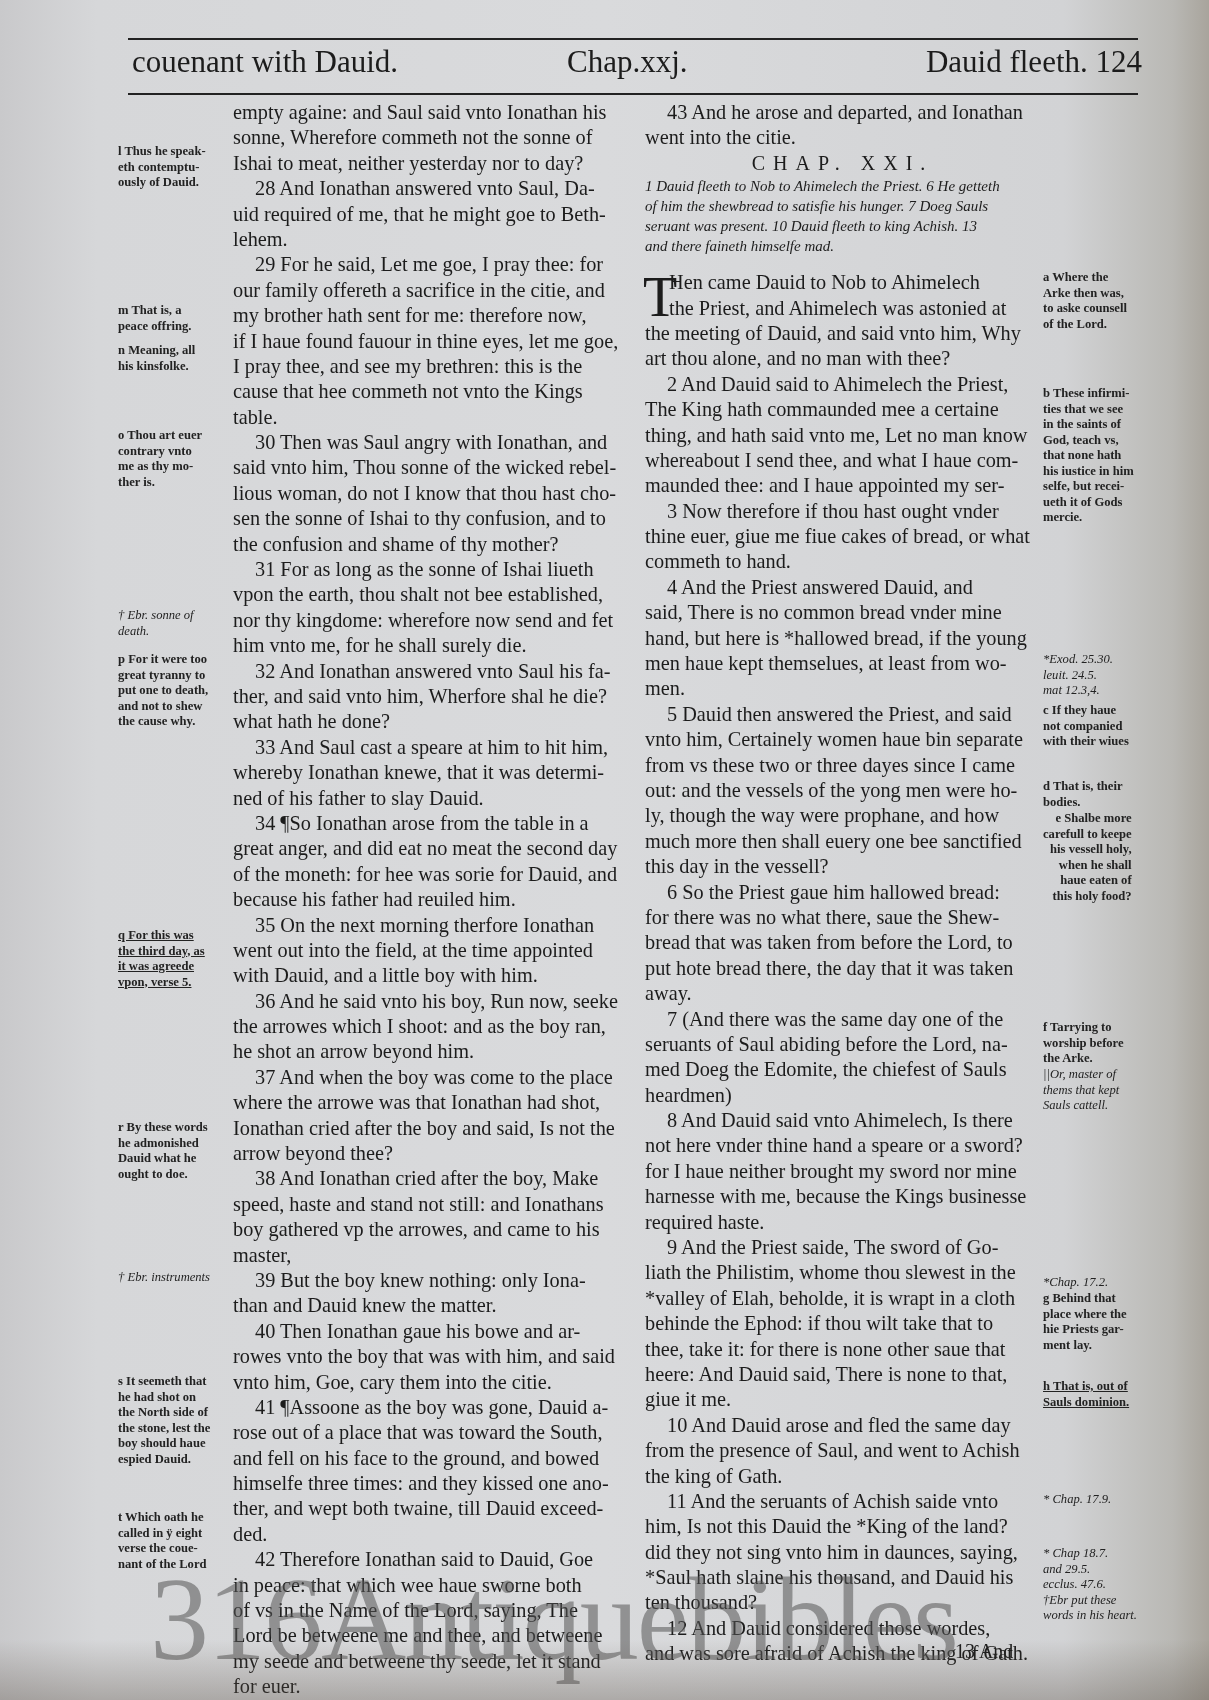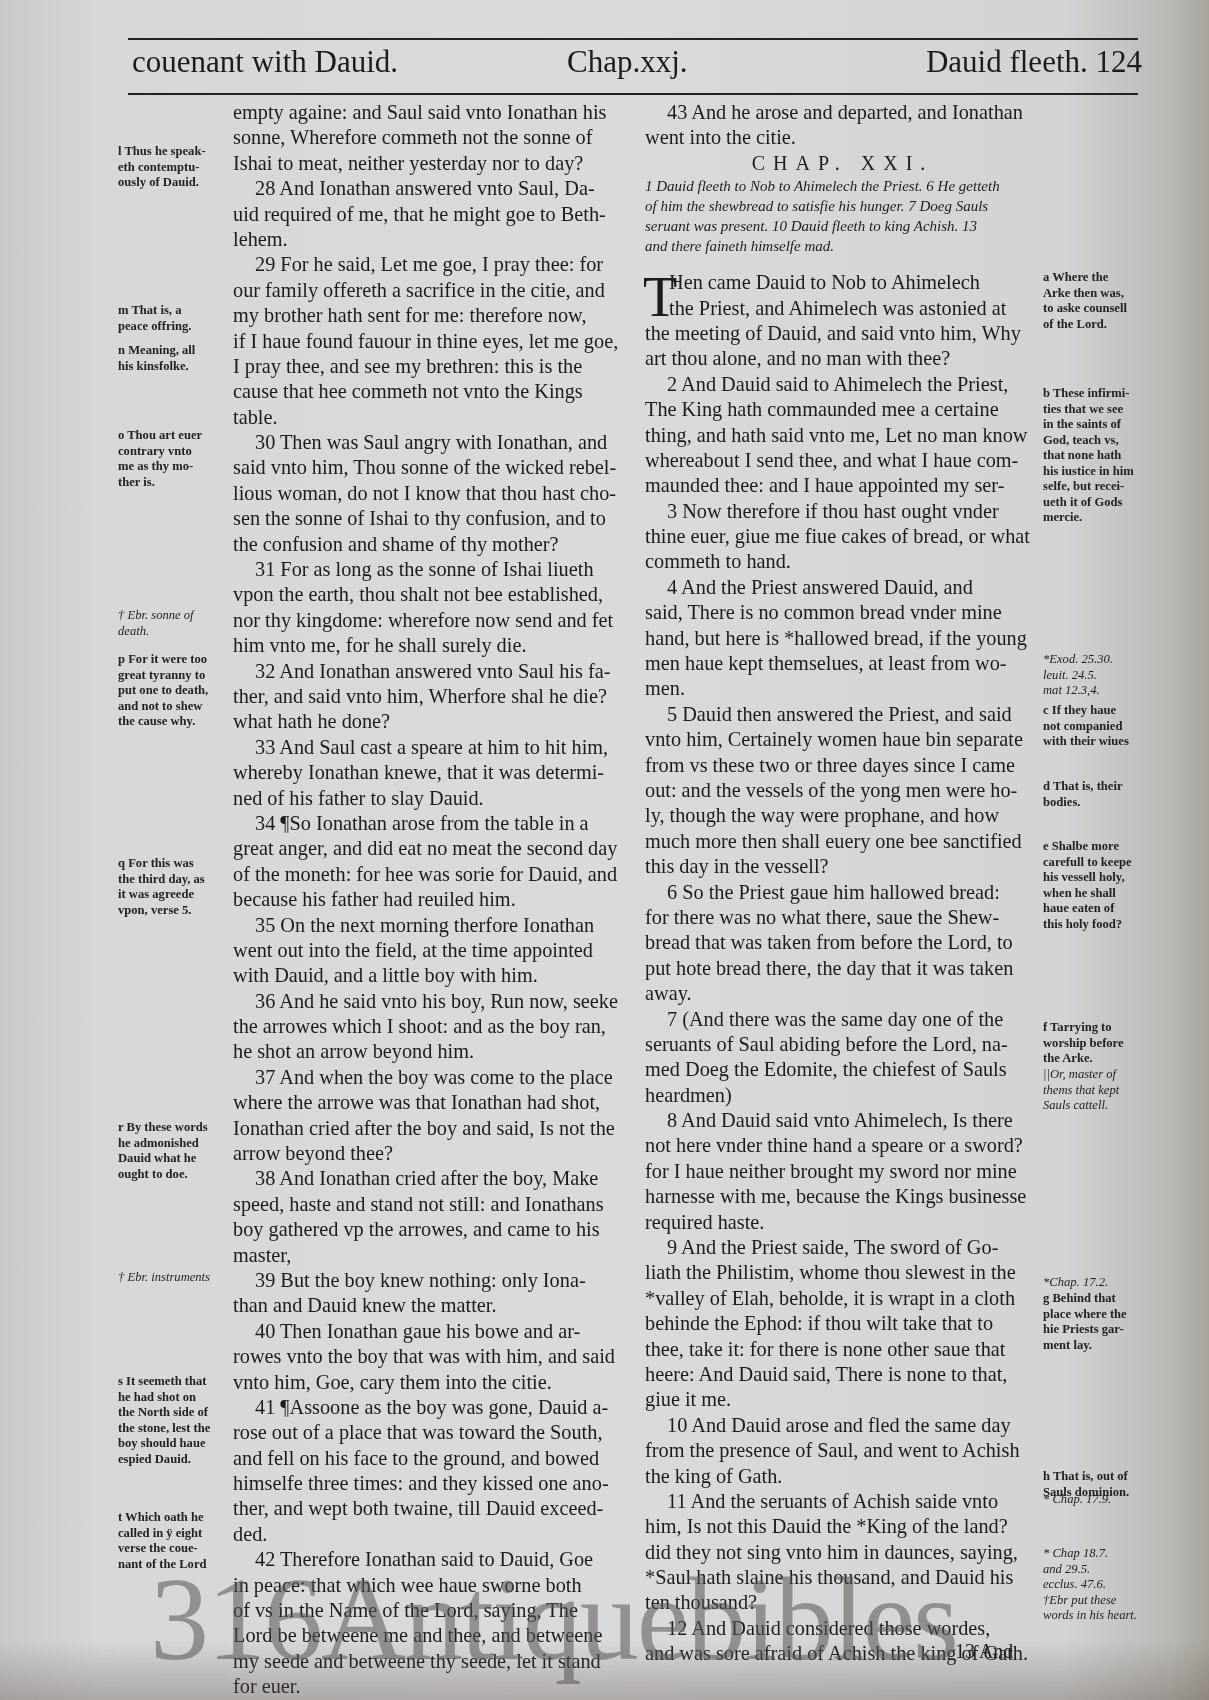--- a/index.html
+++ b/index.html
@@ -90,21 +90,21 @@
         <div>† Ebr. sonne of</div>
         <div>death.</div>
       </div>
       <div class="note" style="top: 652px;">
         <div>p For it were too</div>
         <div>great tyranny to</div>
         <div>put one to death,</div>
         <div>and not to shew</div>
         <div>the cause why.</div>
       </div>
-      <div class="note" style="top: 856px;">
+      <div class="note" style="top: 928px; text-decoration: underline;">
         <div>q For this was</div>
         <div>the third day, as</div>
         <div>it was agreede</div>
         <div>vpon, verse 5.</div>
       </div>
       <div class="note" style="top: 1120px;">
         <div>r By these words</div>
         <div>he admonished</div>
         <div>Dauid what he</div>
         <div>ought to doe.</div>
@@ -293,21 +293,21 @@
       </div>
       <div class="note" style="top: 703px;">
         <div>c If they haue</div>
         <div>not companied</div>
         <div>with their wiues</div>
       </div>
       <div class="note" style="top: 779px;">
         <div>d That is, their</div>
         <div>bodies.</div>
       </div>
-      <div class="note" style="top: 839px;">
+      <div class="note" style="top: 811px; text-align: right;">
         <div>e Shalbe more</div>
         <div>carefull to keepe</div>
         <div>his vessell holy,</div>
         <div>when he shall</div>
         <div>haue eaten of</div>
         <div>this holy food?</div>
       </div>
       <div class="note" style="top: 1020px;">
         <div>f Tarrying to</div>
         <div>worship before</div>
@@ -320,21 +320,21 @@
       </div>
       <div class="note italic" style="top: 1275px;">
         <div>*Chap. 17.2.</div>
       </div>
       <div class="note" style="top: 1291px;">
         <div>g Behind that</div>
         <div>place where the</div>
         <div>hie Priests gar-</div>
         <div>ment lay.</div>
       </div>
-      <div class="note" style="top: 1469px;">
+      <div class="note" style="top: 1379px; text-decoration: underline;">
         <div>h That is, out of</div>
         <div>Sauls dominion.</div>
       </div>
       <div class="note italic" style="top: 1492px;">
         <div>* Chap. 17.9.</div>
       </div>
       <div class="note italic" style="top: 1546px;">
         <div>* Chap 18.7.</div>
         <div>and 29.5.</div>
         <div>ecclus. 47.6.</div>

